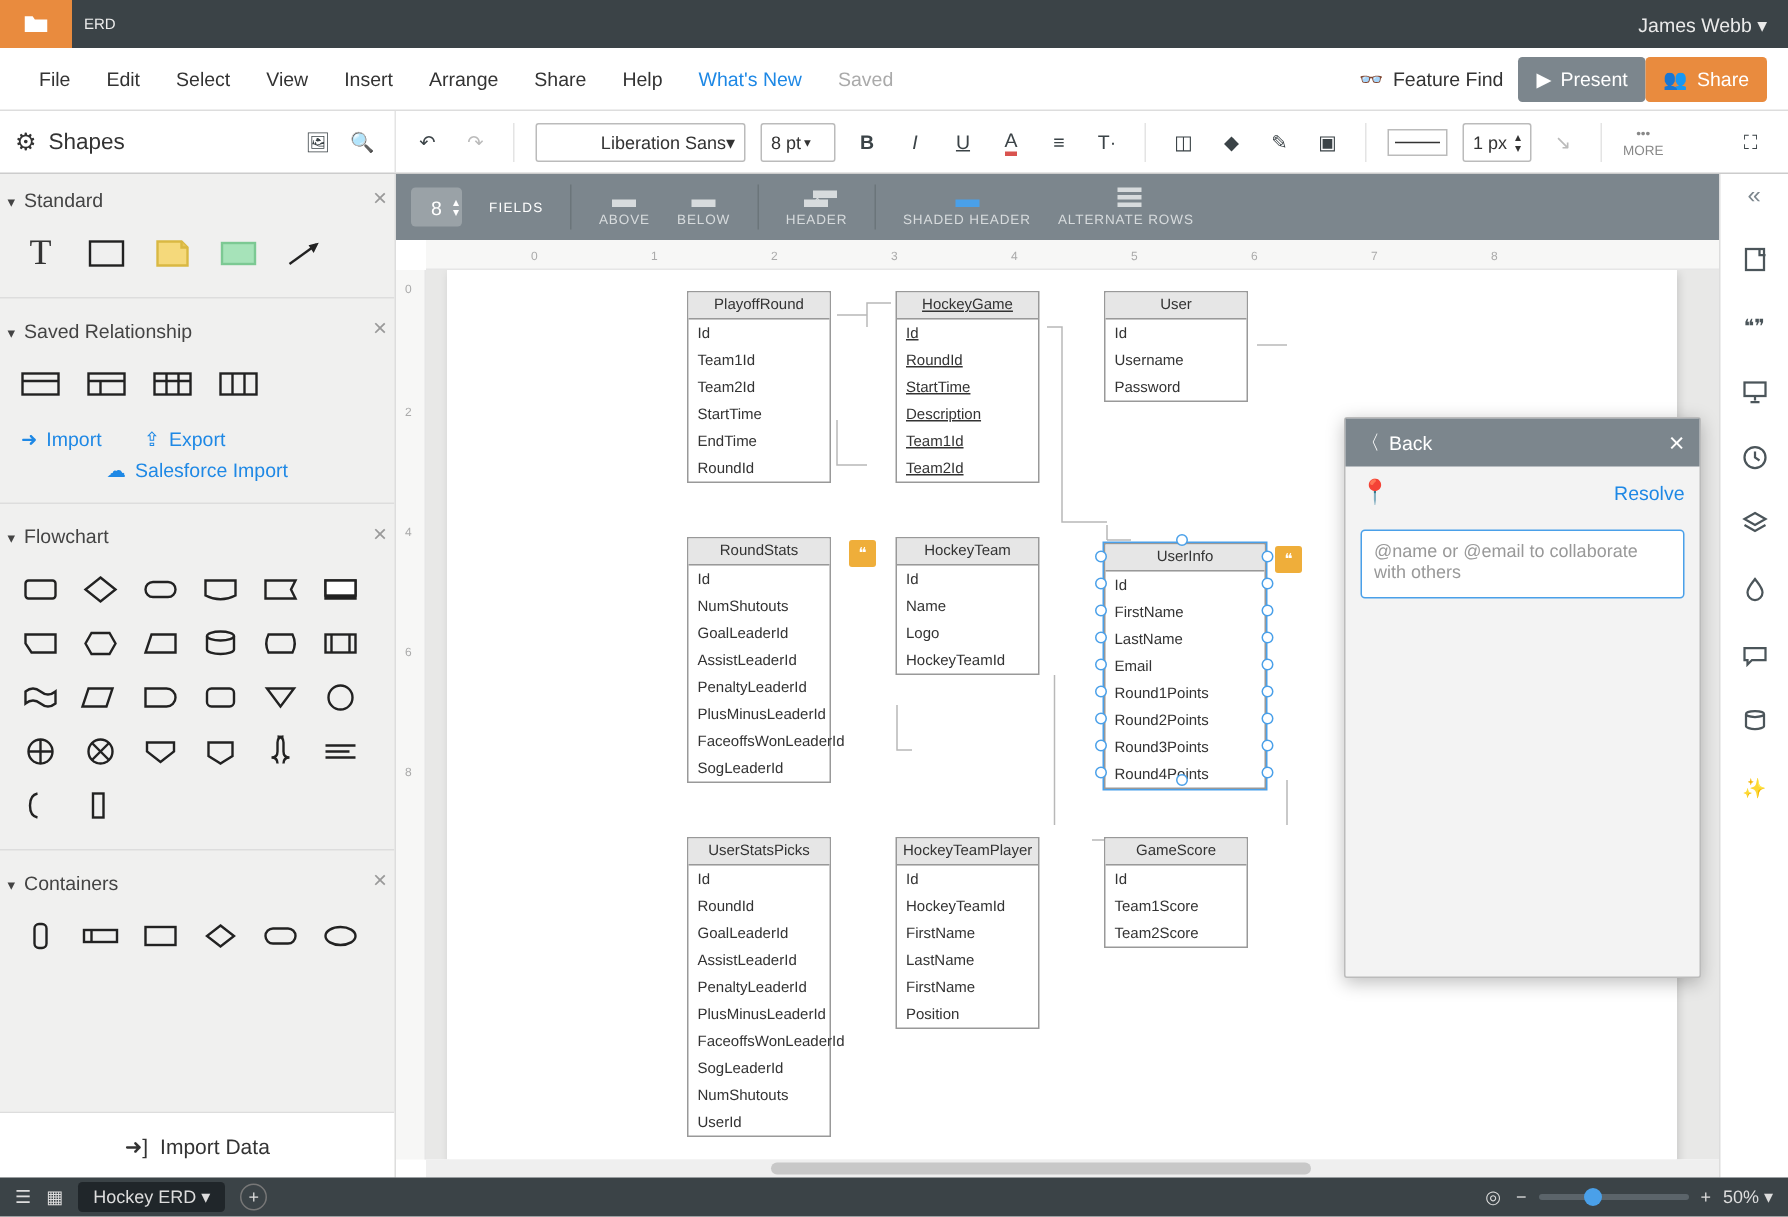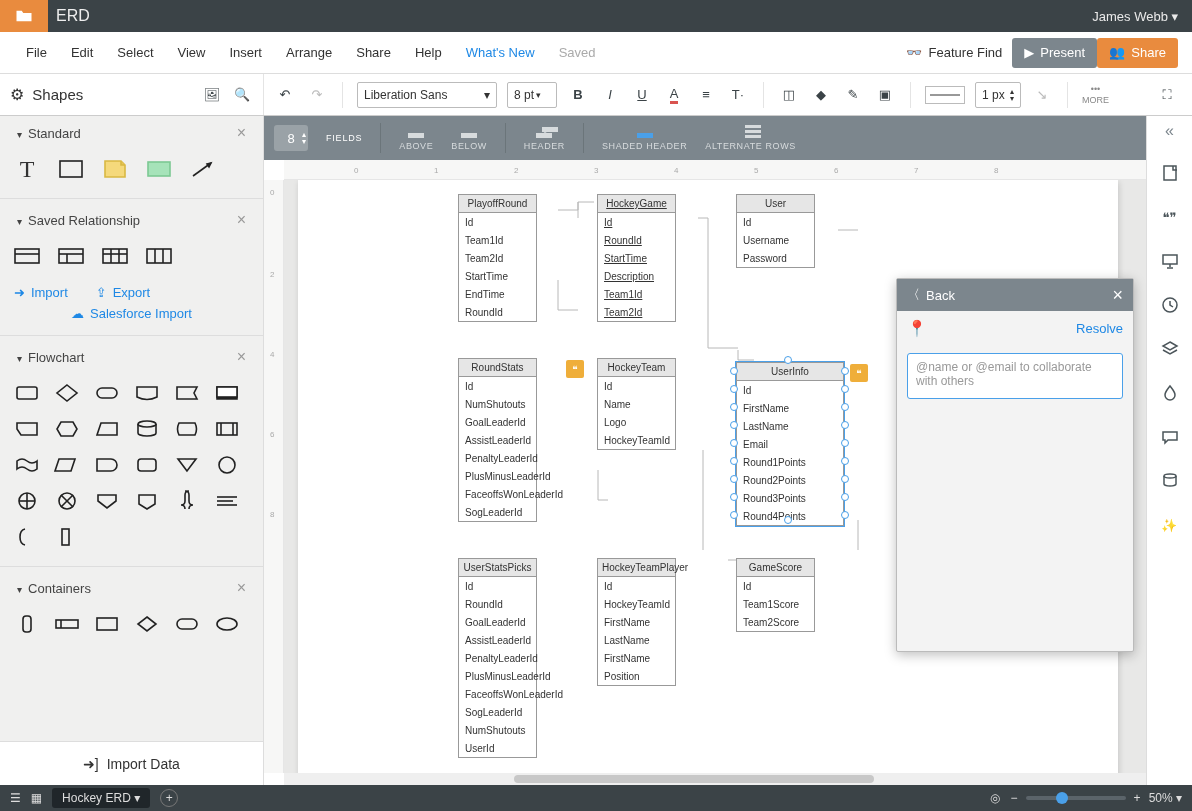--- a/index.html
+++ b/index.html
@@ -1,21 +1,21 @@
 <!DOCTYPE html>
 <html><head>
 <meta charset="utf-8">
 <style>
   * { margin: 0; padding: 0; box-sizing: border-box; }
   html, body { width: 1192px; height: 811px; font-family: "Liberation Sans", "Helvetica Neue", Arial, sans-serif; font-size: 13px; color: #333; overflow: hidden; background:#fff;}
   
   .titlebar { height: 32px; background:#3b4347; color:#eaeaea; display:flex; align-items:center; }
   .titlebar .folder { width:48px; height:100%; background:#e98b3e; display:flex; align-items:center; justify-content:center;}
   .titlebar .folder svg { width:18px; height:14px; fill:#fff;}
-  .titlebar .docname { flex:0 0 auto; padding-left:8px; font-size:16px; color:#eee;}
+  .titlebar .docname { flex:0 0 auto; padding-left:8px; font-size:10px; color:#eee;}
   .titlebar .spacer { flex:1;}
   .titlebar .user { padding-right:14px; font-size:13px;}
   
   .menubar { height:42px; background:#fff; border-bottom:1px solid #ddd; display:flex; align-items:center; padding:0 14px; gap:0;}
   .menubar .menuitem { padding:0 12px; cursor:pointer; color:#333;}
   .menubar .whatsnew { color:#1e88e5;}
   .menubar .saved { color:#aaa;}
   .menubar .mflex { flex:1;}
   .menubar .ff { display:flex; align-items:center; gap:6px; padding:0 10px;}
   .menubar .btn { height:30px; border-radius:3px; display:flex; align-items:center; padding:0 12px; gap:6px; cursor:pointer; font-size:13px;}
@@ -24,42 +24,42 @@
   
   .toolbar { height:42px; background:#fff; border-bottom:1px solid #ccc; display:flex; align-items:center;}
   .toolbar .left { width:264px; height:100%; border-right:1px solid #e4e4e4; display:flex; align-items:center; padding:0 10px; gap:8px;}
   .toolbar .left .gear { font-size:16px;}
   .toolbar .left .label { font-size:15px;}
   .toolbar .right { flex:1; display:flex; align-items:center; padding:0 10px; gap:10px;}
   .toolbar .right .sep { width:1px; height:26px; background:#e4e4e4; margin:0 4px;}
   .toolbar select, .toolbar .fontsel, .toolbar .sizesel, .toolbar .pxsel {
     height:26px; border:1px solid #bbb; border-radius:2px; background:#fff; font-size:12px; padding:0 6px;
   }
-  .toolbar .fontsel { width:140px; display:flex; align-items:center; justify-content:space-between;}
+  .toolbar .fontsel { width:140px; display:flex; align-items:center; justify-content:flex-end;}
   .toolbar .sizesel { width:50px; display:flex; align-items:center; gap:2px;}
   .toolbar .icon { width:22px; height:22px; display:flex; align-items:center; justify-content:center; color:#3b4347;}
   .toolbar .faded{ color:#bbb;}
   .toolbar .linestyle{width:40px; height:18px; border:1px solid #bbb; display:flex; align-items:center; justify-content:center;}
   .toolbar .pxsel{width:46px; display:flex; align-items:center; justify-content:space-between;}
   .toolbar .more{ display:flex; flex-direction:column; align-items:center; font-size:9px; color:#888; gap:1px;}
   .toolbar .expand{ margin-left:auto; padding-right:8px;}
   
   .ctxbar { position:absolute; top:116px; left:264px; right:46px; height:44px; background:#7c868d; display:flex; align-items:center; color:#fff; padding:0 10px; gap:18px;}
   .ctxbar .fields { display:flex; align-items:center; gap:6px;}
   .ctxbar .fields .numbox { width:34px; height:26px; background:#9aa2a7; border-radius:3px; display:flex; align-items:center; justify-content:center; position:relative;}
   .ctxbar .fields .numbox .arrows{ position:absolute; right:2px; font-size:8px; line-height:7px;}
   .ctxbar .lblstack { display:flex; flex-direction:column; align-items:center; gap:2px; font-size:9px; letter-spacing:0.6px; color:#d7dbdd;}
   .ctxbar .lblstack .ico{ width:20px; height:14px; display:flex; align-items:flex-end; justify-content:center;}
   .ctxbar .lblstack .ico span{ width:16px; height:5px; background:#d7dbdd; margin-bottom:1px;}
   .ctxbar .sep { width:1px; height:30px; background:#6b757a;}
   .ctxbar .fieldslabel{ font-size:9px; letter-spacing:0.8px;}
   
   .body { position:absolute; top:116px; left:0; right:0; bottom:26px; display:flex;}
   .sidebar { width:264px; background:#f0f0ef; border-right:1px solid #ddd; overflow-y:auto; position:relative;}
-  .sidebar .section-hdr { display:flex; align-items:center; padding:8px 17px; font-size:13px; color:#444;}
+  .sidebar .section-hdr { display:flex; align-items:center; padding:8px 5px; font-size:13px; color:#444;}
   .sidebar .section-hdr .tri::before{content:"▾"; margin-right:6px; font-size:10px;}
   .sidebar .section-hdr .close{ margin-left:auto; color:#999; font-size:16px;}
   .sidebar .row { display:flex; flex-wrap:wrap; gap:14px; padding:6px 12px 12px;}
   .sidebar .shape { width:30px; height:26px; display:flex; align-items:center; justify-content:center;}
   .sidebar .shape svg { width:28px; height:22px; stroke:#222; stroke-width:1.6; fill:none;}
   .sidebar .divider{height:1px; background:#ddd; margin:4px 0;}
   .sidebar .explink{ color:#1e88e5; display:flex; align-items:center; gap:6px; font-size:13px;}
   .sidebar .explinks{ display:flex; gap:28px; padding:4px 14px 6px;}
   .sidebar .sfrow{ display:flex; justify-content:center; padding:0 0 10px;}
   .sidebar .importdata { position:absolute; bottom:0; left:0; right:0; height:44px; background:#fff; border-top:1px solid #ddd; display:flex; align-items:center; justify-content:center; gap:8px; font-size:14px;}
@@ -67,21 +67,21 @@
   .canvaswrap{ flex:1; position:relative; background:#fff;}
   .rulers-top{ position:absolute; top:44px; left:20px; right:0; height:20px; background:#f7f7f6; border-bottom:1px solid #e6e6e6; font-size:8px; color:#aaa;}
   .rulers-top .lbl{ position:absolute; top:6px; font-size:8px;}
   .rulers-left{ position:absolute; top:64px; left:0; width:20px; bottom:12px; background:#f7f7f6; border-right:1px solid #e6e6e6;}
   .rulers-left .lbl{ position:absolute; font-size:8px; color:#aaa; left:6px;}
   .canvas{ position:absolute; top:64px; left:20px; right:0; bottom:12px; background:#e8e8e7; overflow:hidden;}
   .page{ position:absolute; top:0; left:14px; width:820px; height:640px; background:#fff; box-shadow:1px 2px 6px rgba(0,0,0,0.15);}
   .hscroll{ position:absolute; left:20px; right:0; bottom:0; height:12px; background:#efefef;}
   .hscroll .thumb{ position:absolute; left:230px; width:360px; top:2px; height:8px; background:#c8c8c8; border-radius:4px;}
   
-  .entity{ position:absolute; border:1px solid #999; background:#fff; font-size:10px; width:79px;}
+  .entity{ position:absolute; border:1px solid #999; background:#fff; font-size:10px; width:96px;}
   .entity .hdr{ background:#e6e6e6; border-bottom:1px solid #999; padding:3px 4px; text-align:center; font-size:10px;}
   .entity .fld{ padding:3px 6px; border-top:1px solid transparent;}
   .entity.selected{ outline:1px solid #4aa0e9;}
   .entity.selected .hdr{ background:#e6e6e6;}
   .conn{ position:absolute; stroke:#b8b8b8; stroke-width:1; fill:none;}
   .selmark{ position:absolute; width:8px; height:8px; background:#fff; border:1px solid #4aa0e9; border-radius:50%;}
   .cmark{ position:absolute; width:18px; height:18px; background:#efae3a; border-radius:2px; display:flex; align-items:center; justify-content:center; color:#fff; font-size:10px;}
   .cmark::before{content:"❝"; font-size:10px;}
   .erdport{ position:absolute; width:8px; height:8px; border:1px solid #4aa0e9; border-radius:50%; background:#fff;}
   

